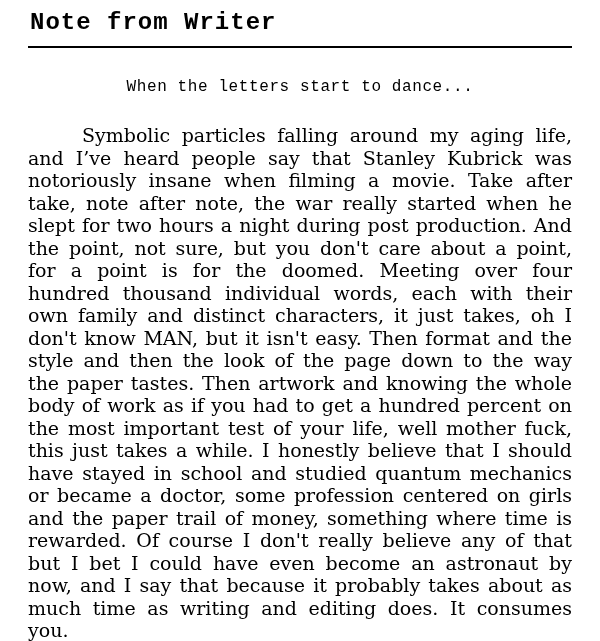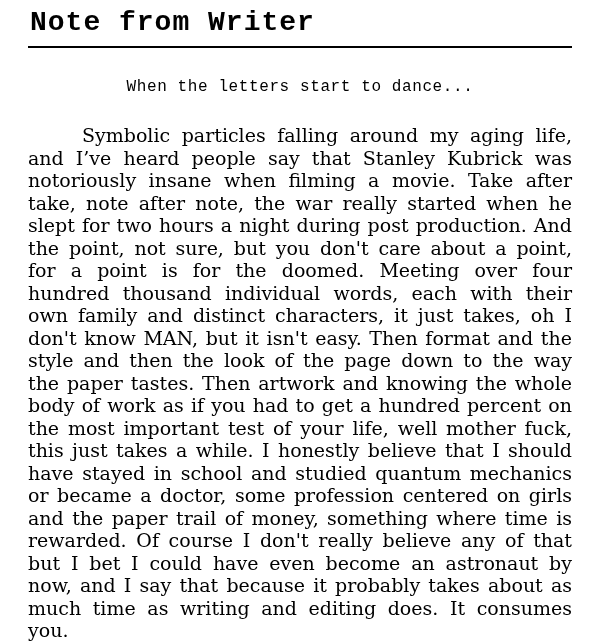--- a/index.html
+++ b/index.html
@@ -13,21 +13,21 @@
     padding: 5px 28px 0 28px;
     overflow: hidden;
   }
   .masthead {
     border-bottom: 2px solid #000000;
     padding: 2px 0 7px 2px;
   }
   .masthead h1 {
     font-family: "Liberation Mono", "DejaVu Sans Mono", monospace;
     font-weight: bold;
-    font-size: 28px;
+    font-size: 24px;
     line-height: 32px;
     letter-spacing: 1px;
     white-space: nowrap;
   }
   .subtitle {
     margin-top: 25px;
     text-align: center;
     font-family: "Liberation Mono", "DejaVu Sans Mono", monospace;
     font-weight: normal;
     font-size: 16px;

